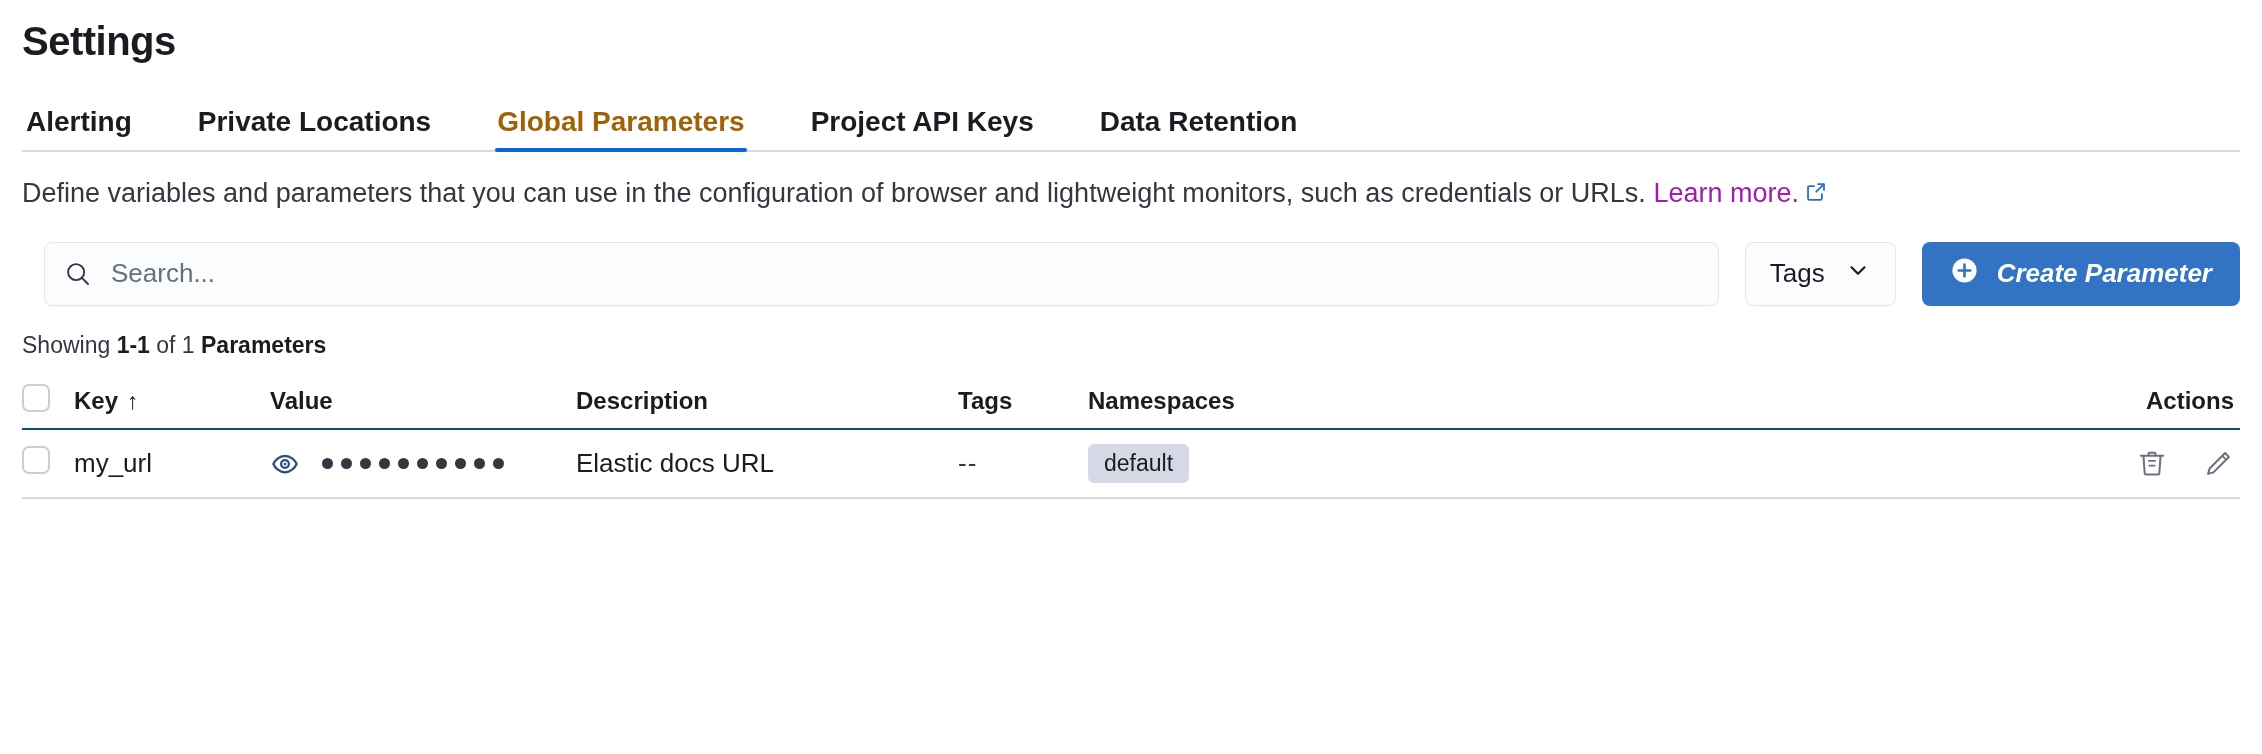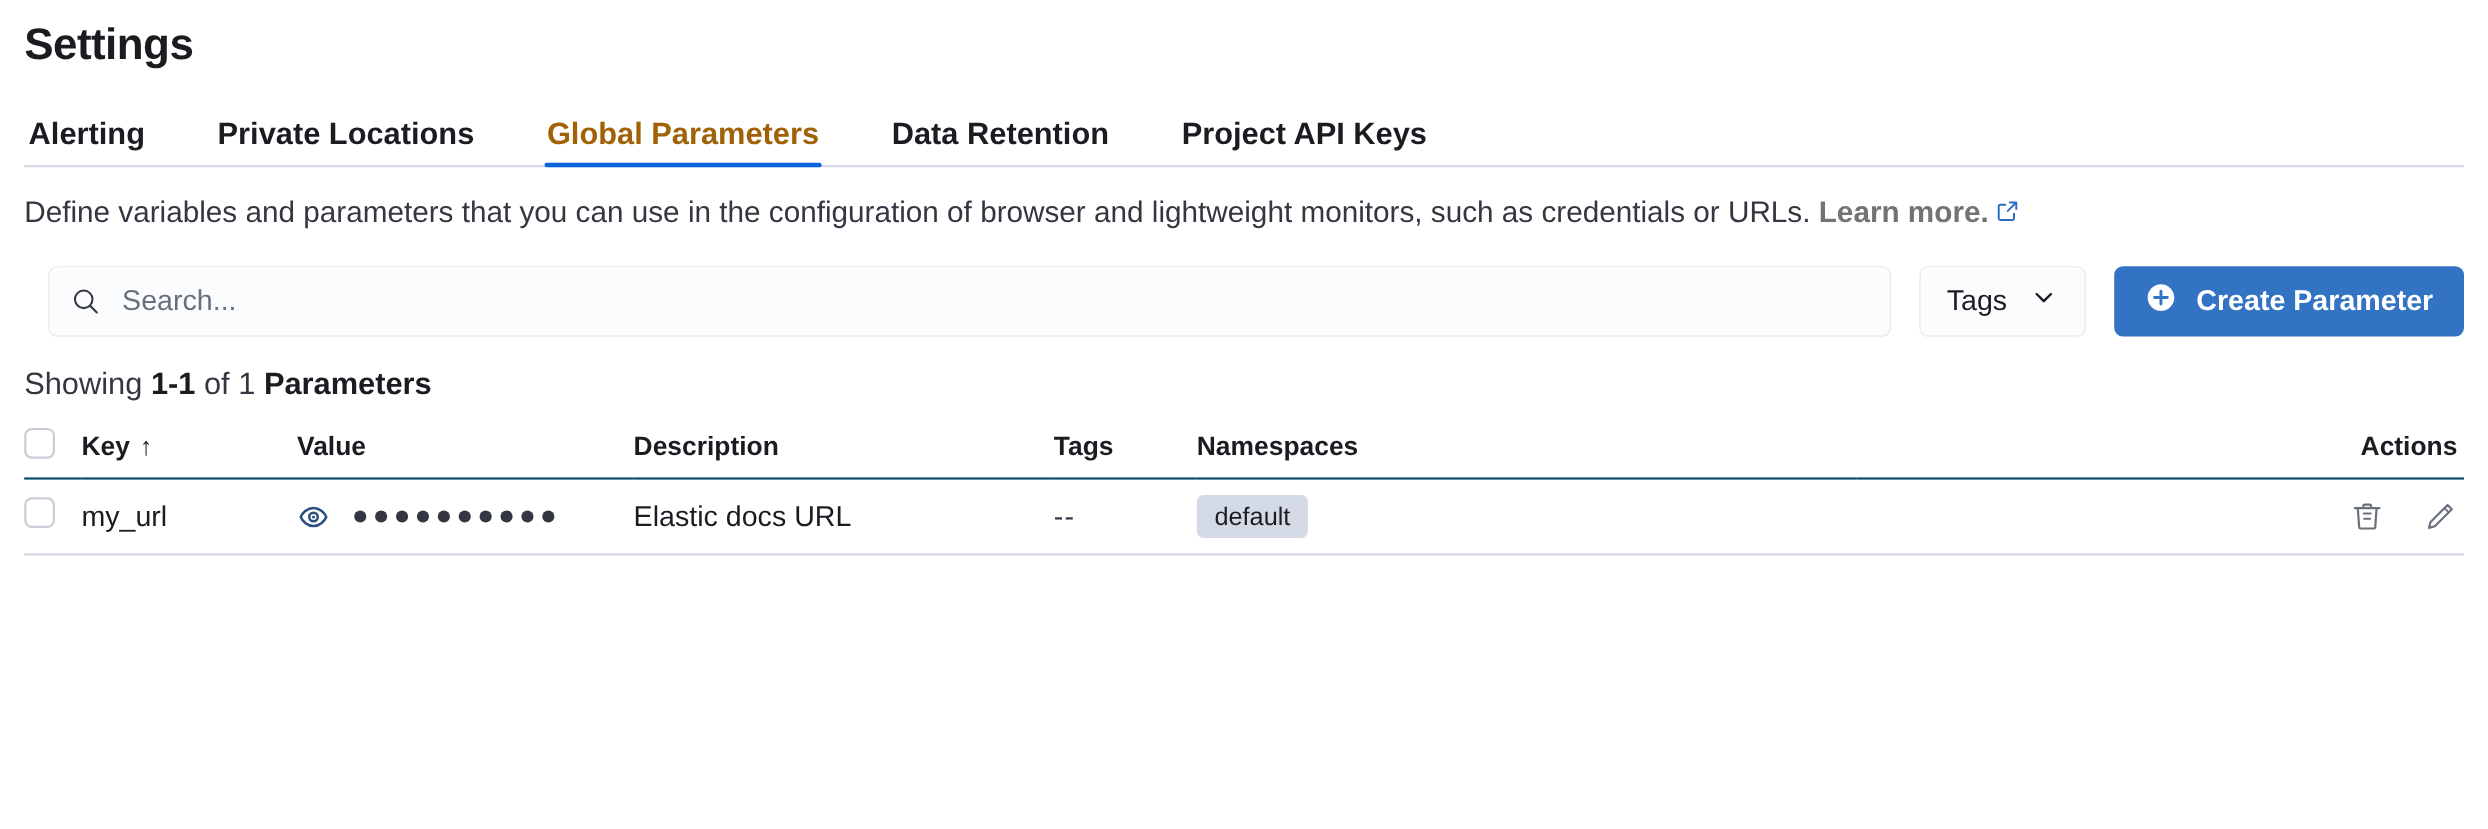--- a/index.html
+++ b/index.html
@@ -67,23 +67,22 @@
   
   .description {
     margin-top: 24px;
     font-size: 27px;
     line-height: 1.28;
     color: #343741;
     max-width: 2215px;
     font-weight: 400;
   }
   .description .link {
-    color: #737373;
-    cursor: pointer;
-    font-weight: bold;
+    color: #a21caf;
+    cursor: pointer;
   }
   .ext-icon {
     display: inline-block;
     vertical-align: -1px;
     margin-left: 6px;
   }
 
   
   .controls {
     margin-top: 30px;
@@ -138,26 +137,27 @@
     gap: 18px;
     background: #3373c4;
     border: none;
     border-radius: 8px;
     padding: 0 28px;
     font-size: 26px;
     font-weight: 700;
     color: #ffffff;
     cursor: pointer;
     font-family: "Liberation Sans", sans-serif;
+    font-style: italic;
   }
 
   
   .showing {
     margin-top: 26px;
-    font-size: 28px;
+    font-size: 23px;
     color: #343741;
     line-height: 1.2;
   }
   .showing b { font-weight: 700; color: #1a1c21; }
 
   
   .tbl {
     width: 100%;
     border-collapse: collapse;
     margin-top: 14px;
@@ -243,22 +243,22 @@
 <body>
 
 <div class="page">
 
   <h1 class="page-title">Settings</h1>
 
   <div class="tabs">
     <div class="tab">Alerting</div>
     <div class="tab">Private Locations</div>
     <div class="tab active">Global Parameters</div>
+    <div class="tab">Project API Keys</div>
     <div class="tab">Data Retention</div>
-    <div class="tab">Project API Keys</div>
   </div>
 
   <div class="description">
     <span>Define variables and parameters that you can use in the configuration of browser and lightweight monitors, such as credentials or URLs.</span>
     <span class="link">Learn more.</span><span class="ext-icon"><svg width="22" height="22" viewBox="0 0 16 16" fill="none" xmlns="http://www.w3.org/2000/svg">
           <path d="M9.5 2.2h4.3v4.3" stroke="#2a6cc4" stroke-width="1.3" stroke-linecap="round" stroke-linejoin="round"></path>
           <path d="M13.4 2.6L8.2 7.8" stroke="#2a6cc4" stroke-width="1.3" stroke-linecap="round"></path>
           <path d="M12.3 9.6v3.2a1 1 0 0 1-1 1H3.2a1 1 0 0 1-1-1V4.7a1 1 0 0 1 1-1h3.3" stroke="#2a6cc4" stroke-width="1.3" stroke-linecap="round" stroke-linejoin="round"></path>
         </svg></span>
   </div>

